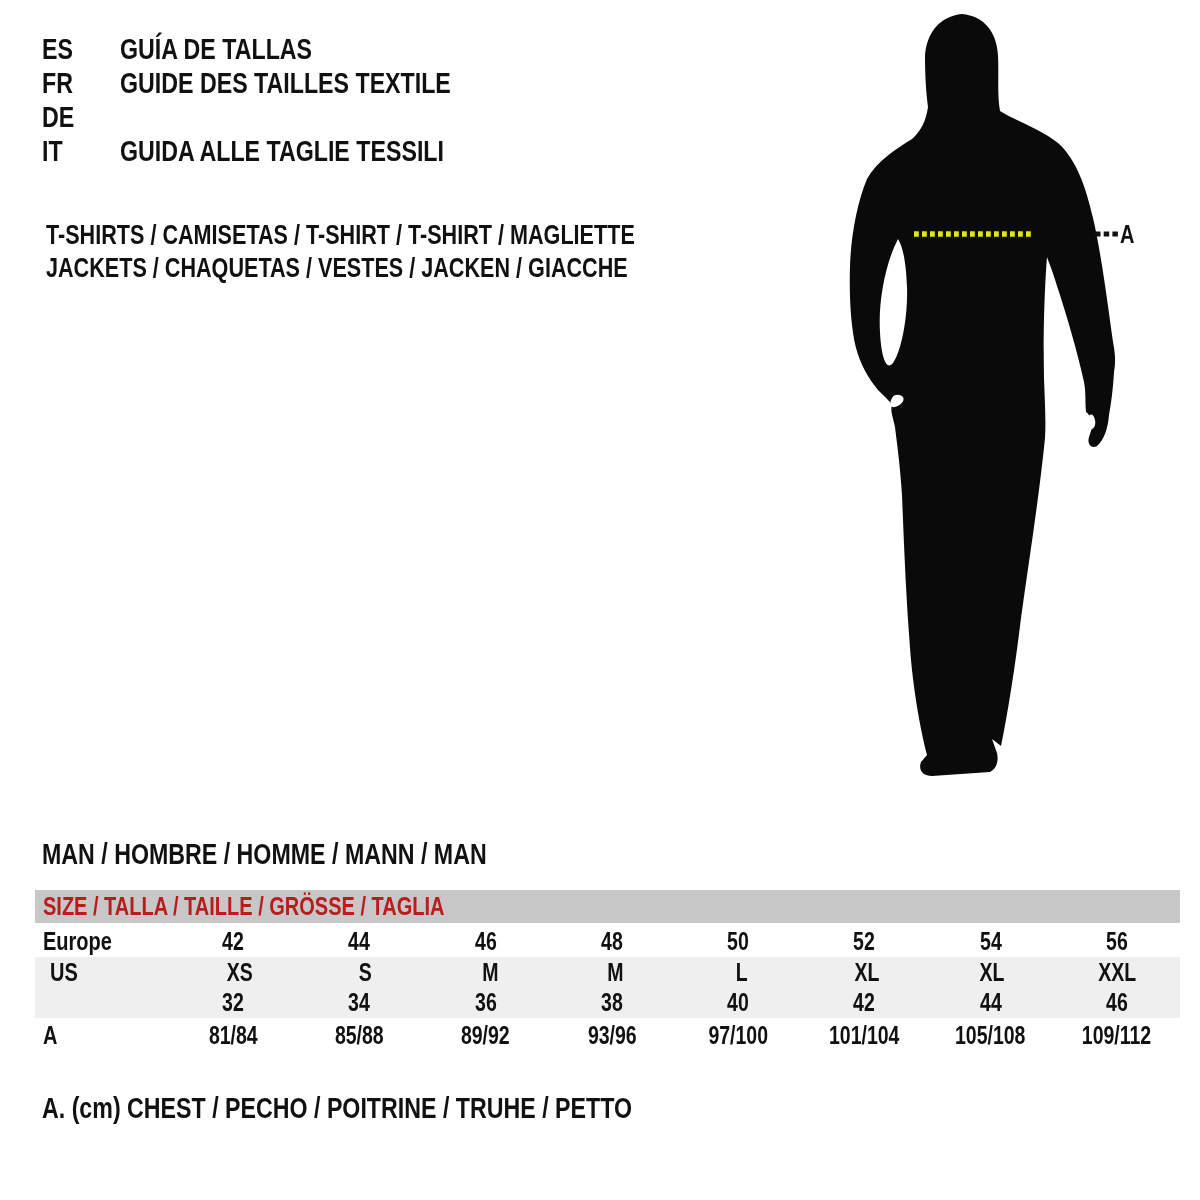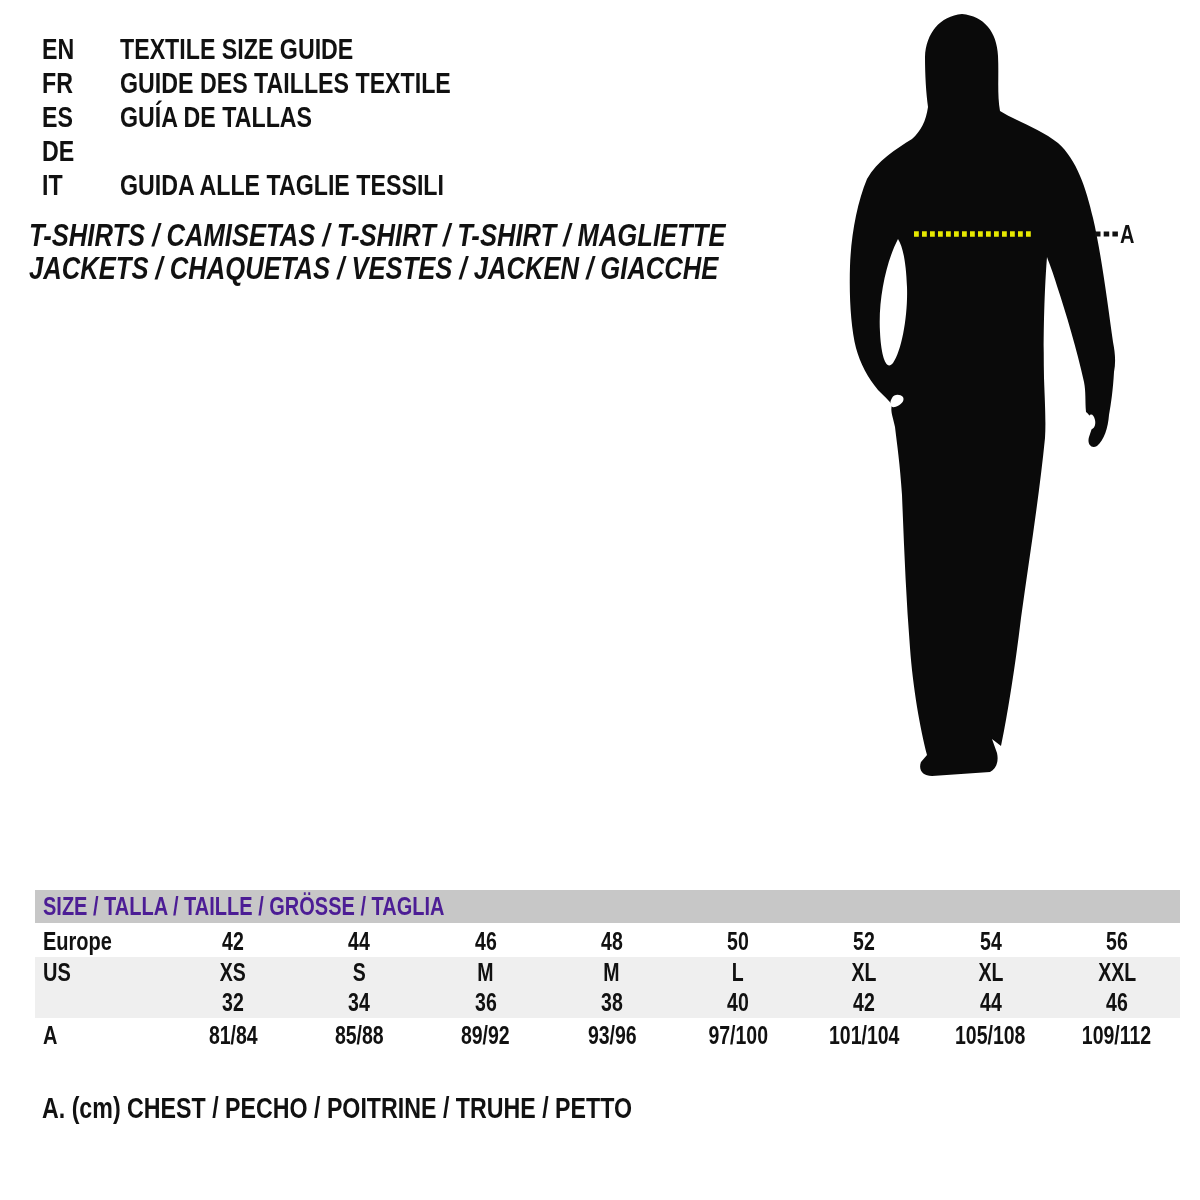--- a/index.html
+++ b/index.html
@@ -15,40 +15,40 @@
   
   .cx{display:inline-block;transform:scaleX(0.78);transform-origin:center center;white-space:nowrap;}
   .cx-left{display:inline-block;transform:scaleX(0.80);transform-origin:left center;white-space:nowrap;}
 
   
   .lang-list{position:absolute;left:42px;top:32px;}
   .lang-row{display:flex;line-height:34px;font-size:29px;font-weight:bold;}
   .lang-code{width:78px;flex:0 0 78px;}
 
   
-  .products{position:absolute;left:29px;top:219px;font-size:32px;font-weight:bold;line-height:33px;font-style:italic;}
+  .products{position:absolute;left:46px;top:219px;font-size:27px;font-weight:bold;line-height:33px;}
 
   
   .section-title{position:absolute;left:42px;top:838px;font-size:29px;font-weight:bold;}
   .footnote{position:absolute;left:42px;top:1092px;font-size:29px;font-weight:bold;text-align:right;}
 
   
   .figure-svg{position:absolute;left:0;top:0;width:1200px;height:1200px;}
   .figure-label{position:absolute;left:1120px;top:220px;font-size:25px;font-weight:bold;}
 
   
   .size-table{position:absolute;left:35px;top:890px;width:1145px;}
   .table-header{
     height:33px;line-height:33px;background:var(--table-header-bg,#c7c7c7);
-    font-size:25px;font-weight:bold;color:#4c1d95;padding-left:8px;box-sizing:border-box;
+    font-size:25px;font-weight:bold;color:#b91c1c;padding-left:8px;box-sizing:border-box;
     margin-bottom:2px;
   }
   .table-row{display:flex;align-items:center;font-size:25px;font-weight:bold;}
   .tr-0{height:32px;}
-  .tr-1{height:30px;background:var(--table-band-bg,#efefef);}
+  .tr-1{height:30px;background:var(--table-band-bg,#efefef);padding-left:7px;}
   .tr-2{height:31px;background:var(--table-band-bg,#efefef);}
   .tr-3{height:35px;}
   .row-label{flex:0 0 135px;padding-left:8px;box-sizing:border-box;text-align:left;}
   .cell{flex:1;display:flex;align-items:center;justify-content:center;}
 </style>
 </head>
 <body>
 
 <div class="page">
 
@@ -105,45 +105,44 @@
              C 1094 415 1091 413 1089 416 Z" fill="#ffffff"></path>
     <line x1="914" y1="234" x2="1031" y2="234" stroke-width="5.5" stroke-dasharray="4.8 3.2" stroke="#e6e800"></line>
     <line x1="1095" y1="234" x2="1119" y2="234" stroke-width="5" stroke-dasharray="5.5 3.2" stroke="#111111"></line>
   </svg>
   <div class="figure-label">
     <span class="cx-left">A</span>
   </div>
 
   <div class="lang-list">
     <div class="lang-row">
-      <span class="lang-code"><span class="cx-left">EN</span></span>
-      <span class="lang-title"><span class="cx-left">TEXTILE SIZE GUIDE</span></span>
+      <span class="lang-code"><span class="cx-left">ES</span></span>
+      <span class="lang-title"><span class="cx-left">GUÍA DE TALLAS</span></span>
     </div>
     <div class="lang-row">
       <span class="lang-code"><span class="cx-left">FR</span></span>
       <span class="lang-title"><span class="cx-left">GUIDE DES TAILLES TEXTILE</span></span>
-    </div>
-    <div class="lang-row">
-      <span class="lang-code"><span class="cx-left">ES</span></span>
-      <span class="lang-title"><span class="cx-left">GUÍA DE TALLAS</span></span>
     </div>
     <div class="lang-row">
       <span class="lang-code"><span class="cx-left">DE</span></span>
     </div>
     <div class="lang-row">
       <span class="lang-code"><span class="cx-left">IT</span></span>
       <span class="lang-title"><span class="cx-left">GUIDA ALLE TAGLIE TESSILI</span></span>
     </div>
   </div>
 
   <div class="products">
     <div><span class="cx-left">T-SHIRTS / CAMISETAS / T-SHIRT / T-SHIRT / MAGLIETTE</span></div>
     <div><span class="cx-left">JACKETS / CHAQUETAS / VESTES / JACKEN / GIACCHE</span></div>
   </div>
 
+  <div class="section-title">
+    <span class="cx-left">MAN / HOMBRE / HOMME / MANN / MAN</span>
+  </div>
 
   <div class="size-table">
     <div class="table-header">
       <span class="cx-left">SIZE / TALLA / TAILLE / GRÖSSE / TAGLIA</span>
     </div>
 
     <div class="table-row tr-0">
       <span class="row-label"><span class="cx-left">Europe</span></span>
       <span class="cell">
           <span class="cx">42</span>

